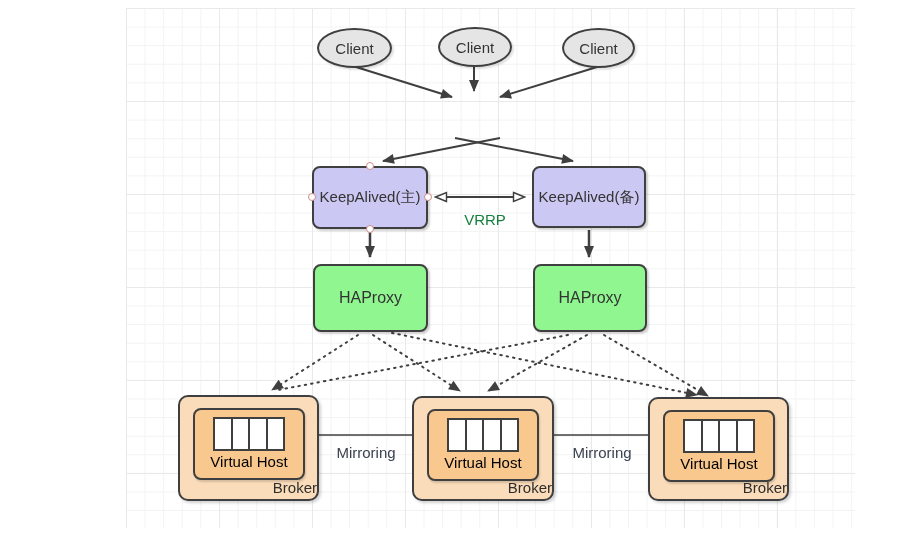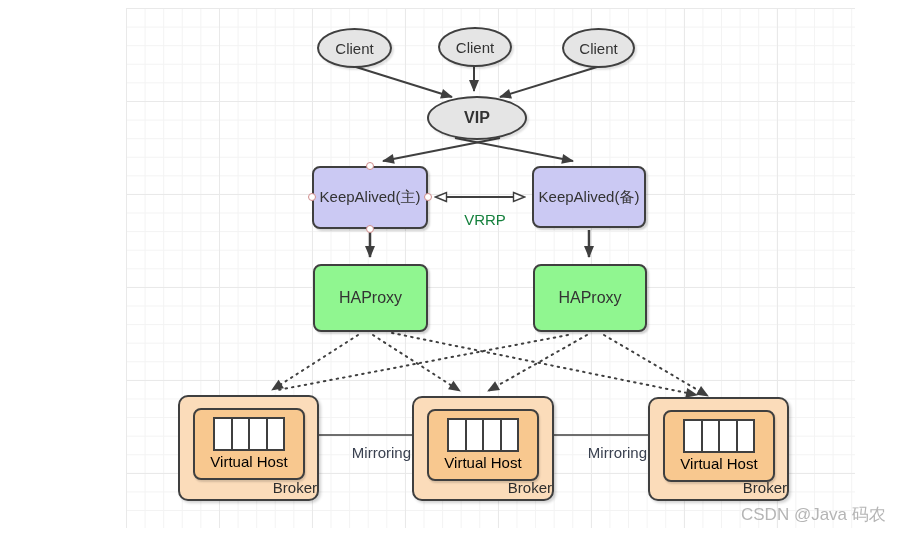--- a/index.html
+++ b/index.html
@@ -52,21 +52,21 @@
   }
   .queue {
     width:72px; height:34px; margin:7px auto 0 auto; background:#fff;
     border:2px solid #3f3f3f; display:flex;
   }
   .queue .cell { flex:1; border-right:2px solid #3f3f3f; background:#fff; }
   .queue .cell:last-child { border-right:none; }
   .vhost-label { text-align:center; font-size:15px; margin-top:2px; color:#000000; }
   .broker-label { position:absolute; left:0; right:0; bottom:3px; text-align:right; font-size:15px; color:#2e2e2e; }
 
-  .mirroring { font-size:15px; width:90px;text-align:right; }
+  .mirroring { font-size:15px; width:90px; }
   .watermark { position:absolute; z-index:6; font-size:17px; }
 </style>
 </head>
 <body>
 
 <div id="canvas">
 
   <div class="grid"></div>
 
   <svg class="wires" width="913" height="534" viewBox="0 0 913 534">
@@ -105,23 +105,20 @@
   <div class="node ellipse" style="left:317px; top:28px; width:75px; height:40px;">
     <span>Client</span>
   </div>
   <div class="node ellipse" style="left:438px; top:27px; width:74px; height:40px;">
     <span>Client</span>
   </div>
   <div class="node ellipse" style="left:562px; top:28px; width:73px; height:40px;">
     <span>Client</span>
   </div>
 
-  <div class="node ellipse" style="left:427px; top:96px; width:100px; height:44px; font-weight:bold; font-size:16px;">
-    <span>VIP</span>
-  </div>
 
   <div class="node rect" style="left:312px; top:166px; width:116px; height:63px; background:#cbc9f3;">
     <span>KeepAlived</span>
     <span>(主)</span>
   </div>
   <div class="node rect" style="left:532px; top:166px; width:114px; height:62px; background:#cbc9f3;">
     <span>KeepAlived</span>
     <span>(备)</span>
   </div>
 
@@ -174,15 +171,14 @@
         <div class="cell"></div>
       </div>
       <div class="vhost-label">Virtual Host</div>
     </div>
     <div class="broker-label">Broker</div>
   </div>
 
   <div class="label mirroring" style="left:321px; top:444px; color:#3a4150;">Mirroring</div>
   <div class="label mirroring" style="left:557px; top:444px; color:#3a4150;">Mirroring</div>
 
-  <div class="watermark" style="left:741px; top:503px; color:#b5b5b5;">CSDN @Java 码农</div>
 
 </div>
 
 </body></html>

